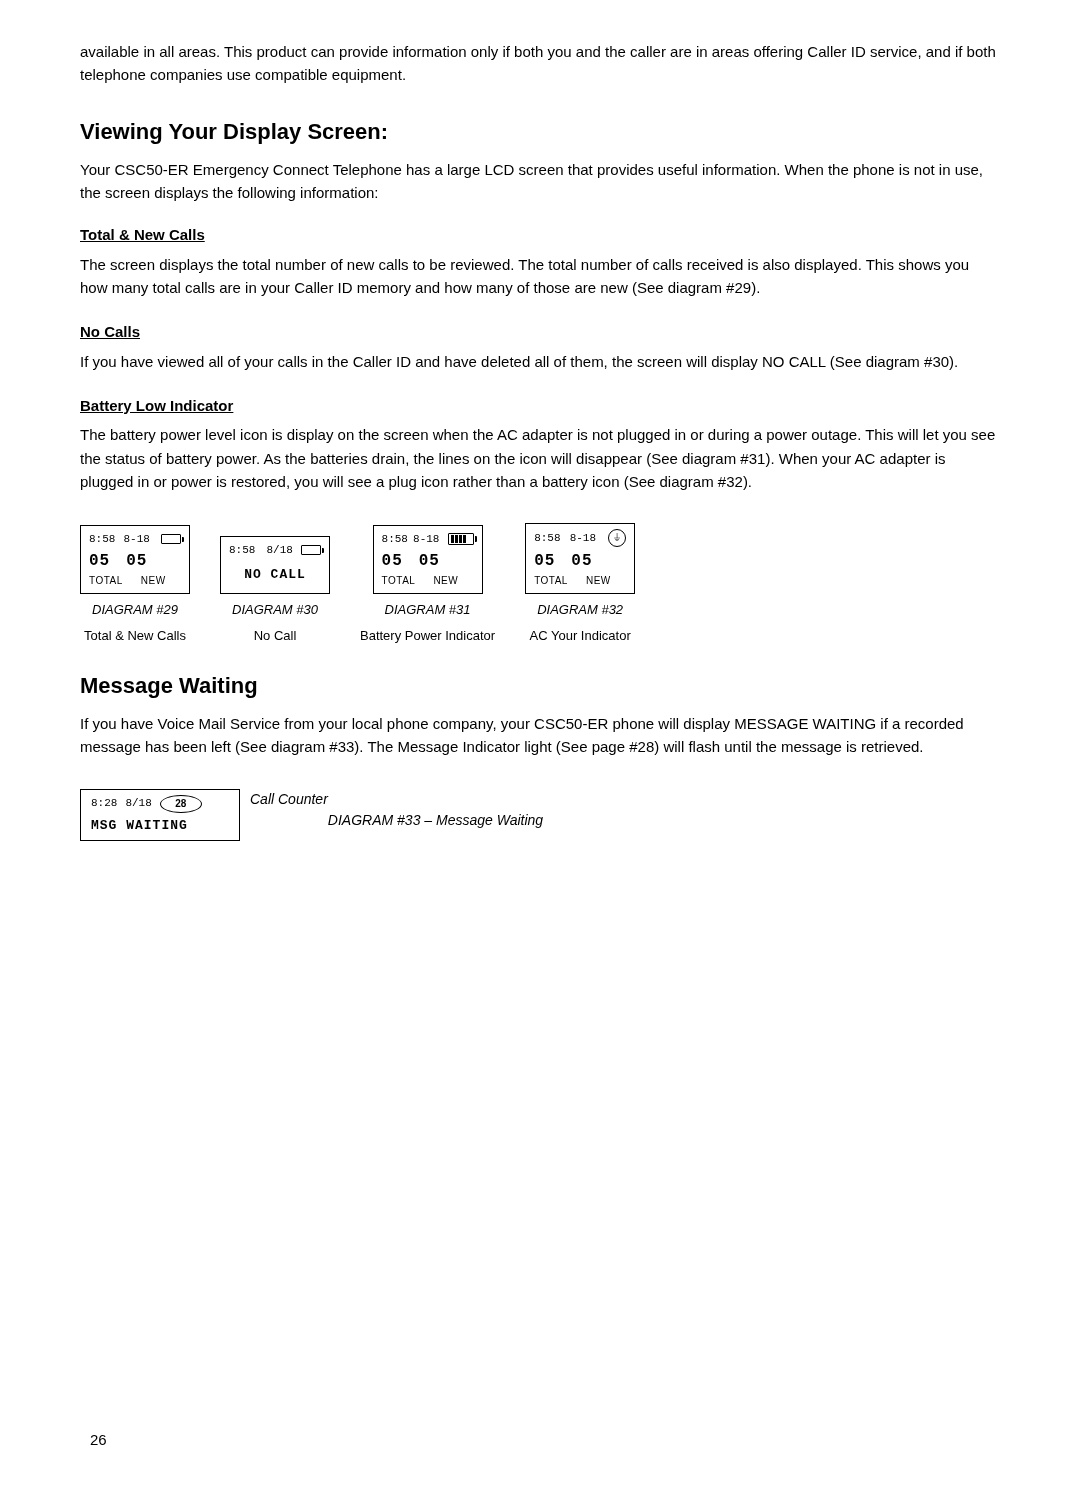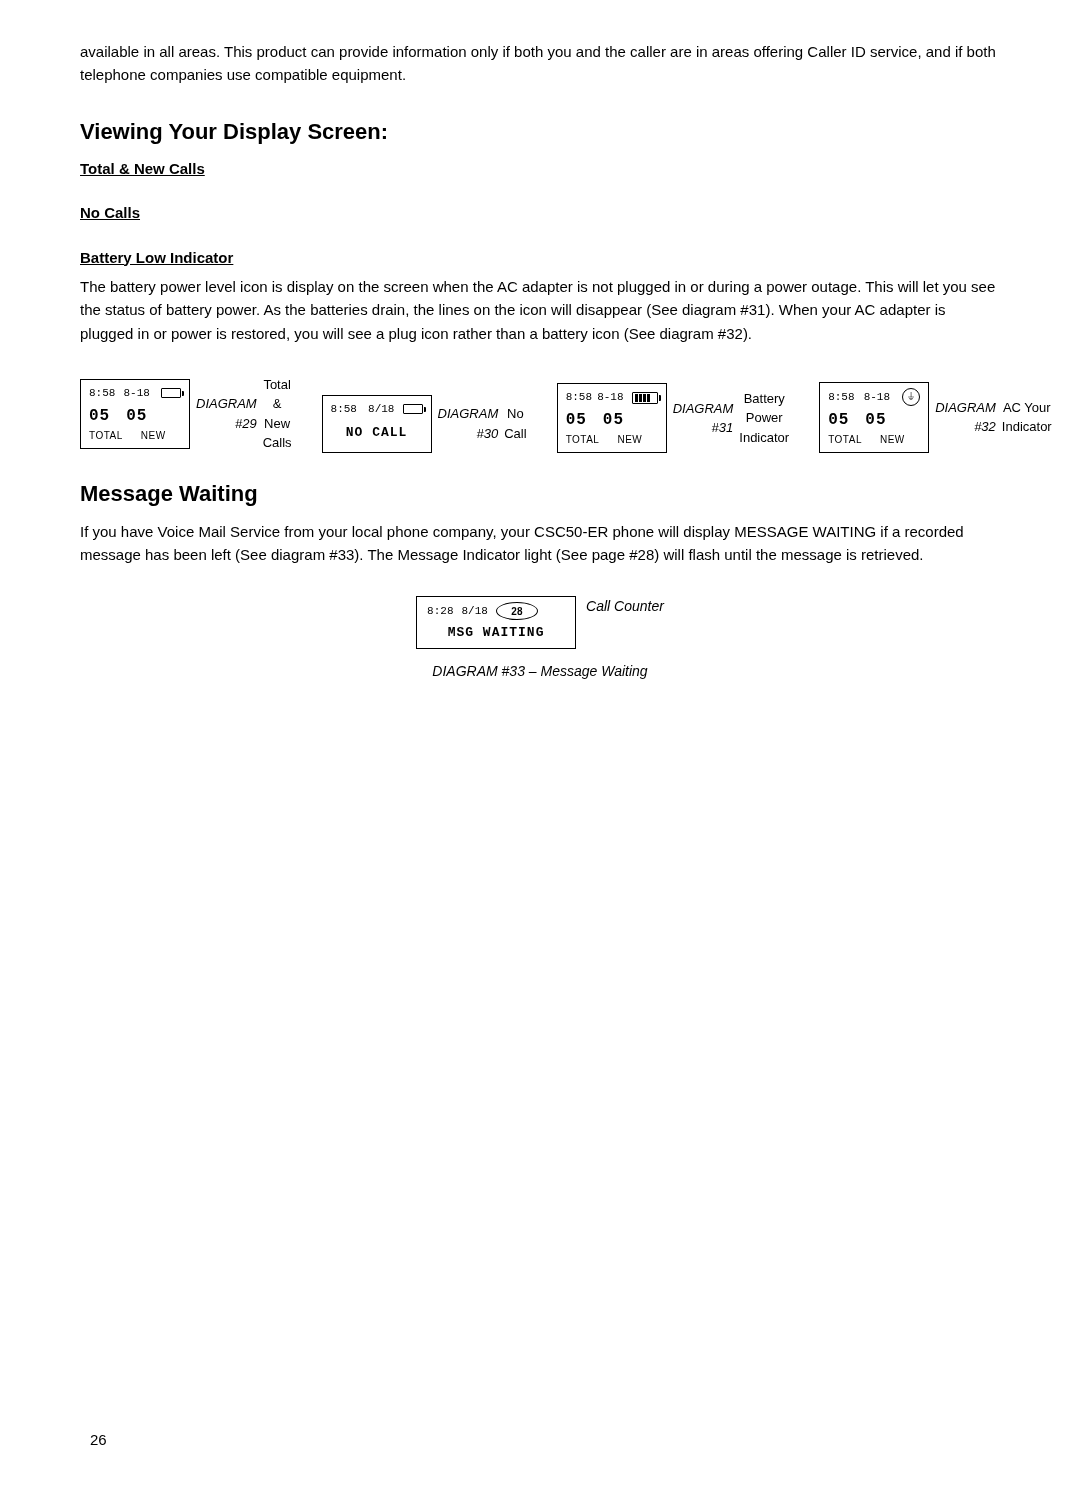--- a/index.html
+++ b/index.html
@@ -52,21 +52,21 @@
       display: flex;
       flex-direction: row;
       gap: 30px;
       justify-content: flex-start;
       margin: 30px 0 20px 0;
       align-items: flex-end;
     }
 
     .diagram-item {
       display: flex;
-      flex-direction: row;
+      flex-direction: column;
       align-items: center;
       gap: 6px;
     }
 
     .lcd-box {
       border: 1.5px solid #000;
       background: #fff;
       padding: 5px 8px 5px 8px;
       min-width: 110px;
       min-height: 52px;
@@ -130,24 +130,23 @@
       text-align: center;
       color: #000;
     }
 
     .message-waiting-section {
       margin-top: 24px;
     }
 
     .msg-diagram-container {
       display: flex;
-      flex-direction: column;
+      flex-direction: row;
       align-items: center;
       margin: 30px 0 10px 0;
-      text-align: center;
     }
 
     .msg-lcd-box {
       border: 1.5px solid #000;
       background: #fff;
       padding: 5px 10px;
       min-width: 160px;
       display: flex;
       flex-direction: column;
       font-family: 'Courier New', monospace;
@@ -219,27 +218,30 @@
       margin-bottom: 8px;
     }
   </style>
 </head>
 <body>
 
 <p class="intro-text">available in all areas. This product can provide information only if both you and the caller are in areas offering Caller ID service, and if both telephone companies use compatible equipment.</p>
 
 <div class="viewing-section section-block">
   <div class="section-title">Viewing Your Display Screen:</div>
+  <div class="section-body">Your CSC50-ER Emergency Connect Telephone has a large LCD screen that provides useful information. When the phone is not in use, the screen displays the following information:</div>
 
   <div class="subsection">
     <div class="subsection-title">Total &amp; New Calls</div>
+    <div class="subsection-body">The screen displays the total number of new calls to be reviewed. The total number of calls received is also displayed. This shows you how many total calls are in your Caller ID memory and how many of those are new (See diagram #29).</div>
   </div>
 
   <div class="subsection">
     <div class="subsection-title">No Calls</div>
+    <div class="subsection-body">If you have viewed all of your calls in the Caller ID and have deleted all of them, the screen will display NO CALL (See diagram #30).</div>
   </div>
 
   <div class="subsection">
     <div class="subsection-title">Battery Low Indicator</div>
     <div class="subsection-body">The battery power level icon is display on the screen when the AC adapter is not plugged in or during a power outage. This will let you see the status of battery power. As the batteries drain, the lines on the icon will disappear (See diagram #31). When your AC adapter is plugged in or power is restored, you will see a plug icon rather than a battery icon (See diagram #32).</div>
   </div>
 </div>
 
 <div class="diagrams-row">
 

